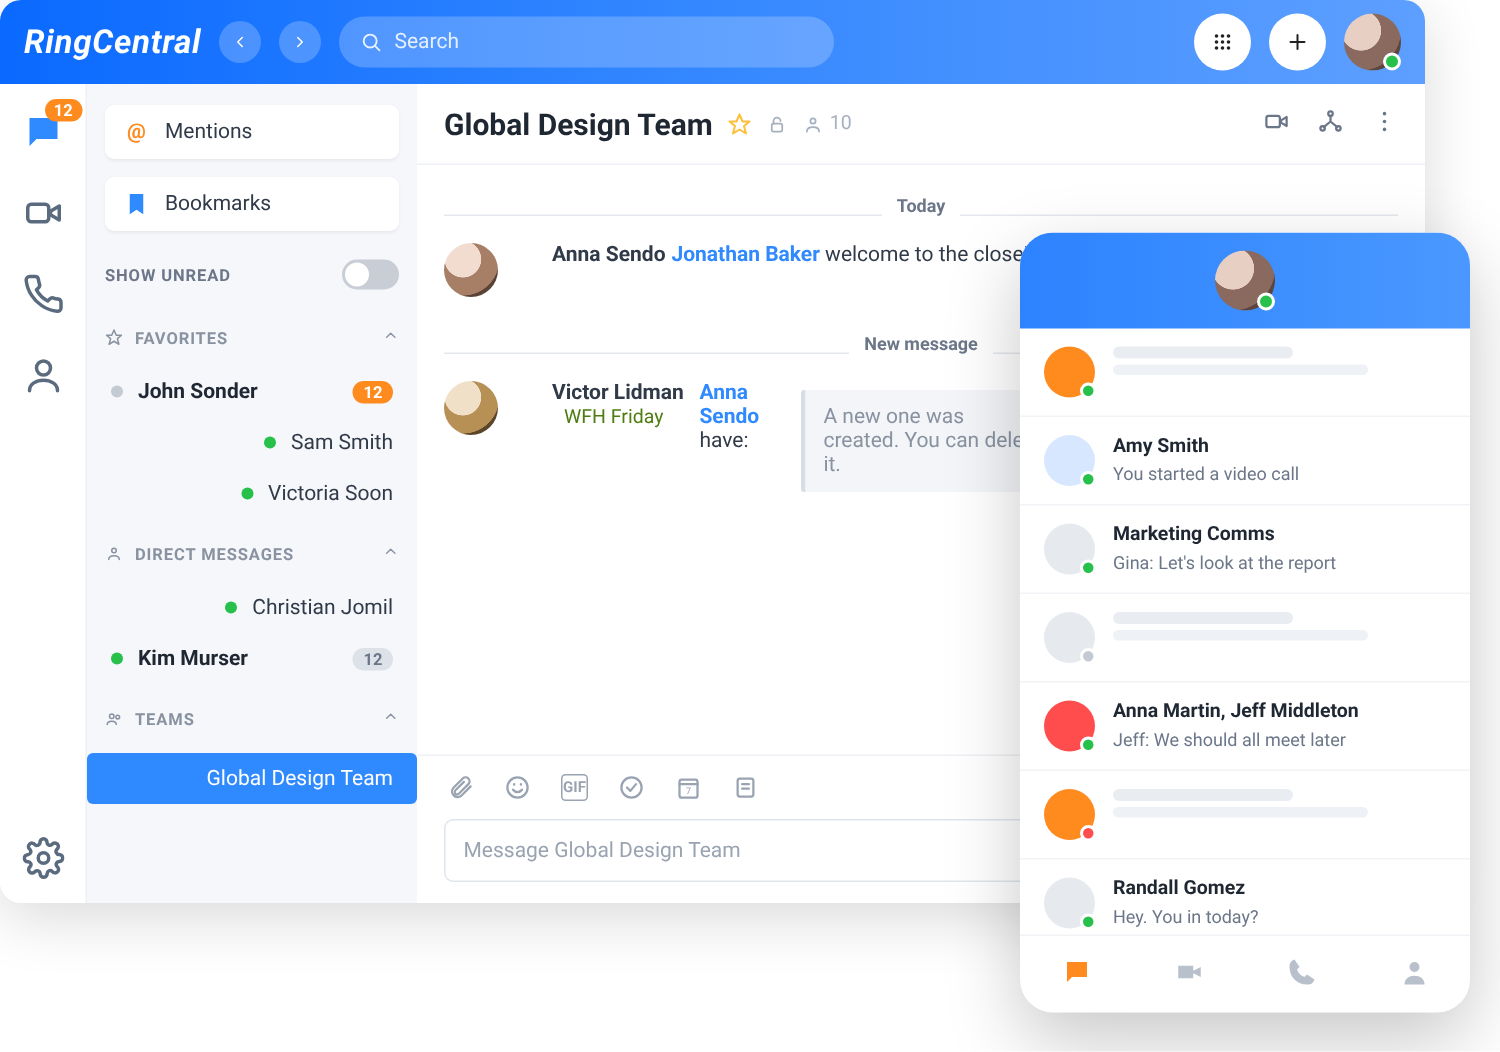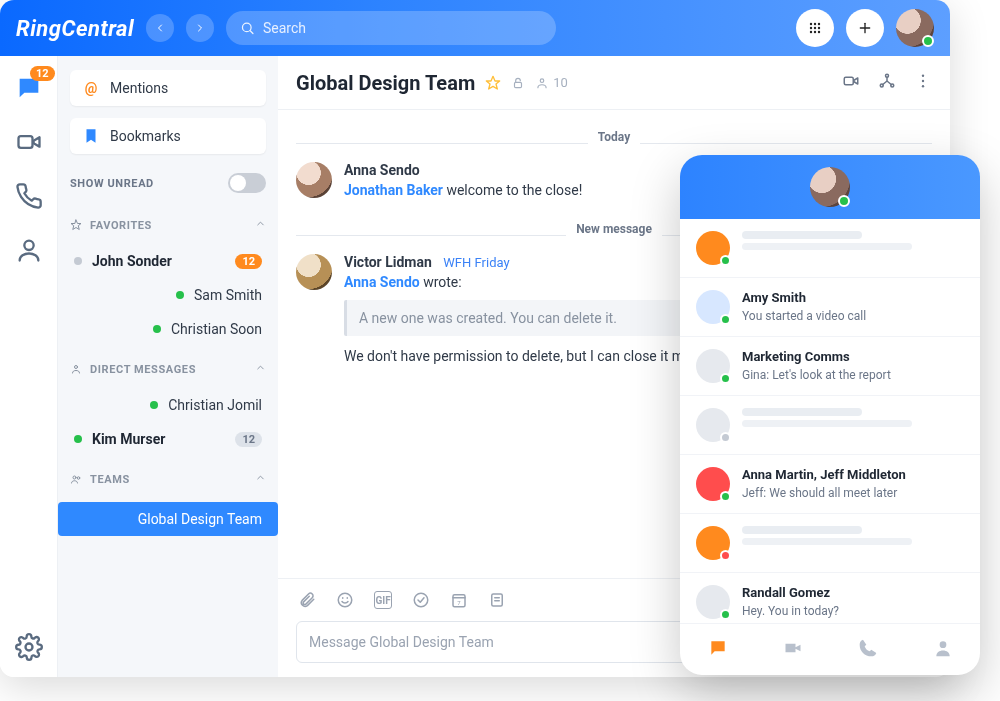--- a/index.html
+++ b/index.html
@@ -1,18 +1,18 @@
 <!DOCTYPE html>
 <html><head>
 <meta charset="utf-8">
 <style>
   * { box-sizing: border-box; margin: 0; padding: 0; font-family: -apple-system, BlinkMacSystemFont, "Segoe UI", Roboto, Helvetica, Arial, sans-serif; }
   body { background: #fff; width: 1000px; height: 701px; overflow: hidden; }
   .app {
-    width: 950px; height: 677px; border-radius: 14px;
+    width: 950px; height: 602px; border-radius: 14px;
     box-shadow: 0 10px 40px rgba(0,0,0,0.15);
     overflow: hidden; display: flex; flex-direction: column; background: #fff;
   }
   
   .topbar {
     height: 56px; background: linear-gradient(90deg,#0a69ff 0%, #2d83ff 40%, #5d9fff 100%);
     display:flex; align-items:center; padding:0 16px; gap:12px; color:#fff;
   }
   .brand { font-weight:700; font-size:22px; font-style:italic; letter-spacing:0.5px; }
   .nav-btn {
@@ -91,23 +91,23 @@
   .hdr-ico.star { color:#ffbf3a; }
   .hdr-actions { margin-left:auto; display:flex; align-items:center; gap:18px; color:#6b7688; }
   .hdr-actions svg { width:18px; height:18px; }
   .chat-body { flex:1; padding:14px 18px 6px 18px; display:flex; flex-direction:column; gap:8px; overflow:hidden; }
   .divider { display:flex; align-items:flex-end; gap:10px; color:#6b7688; font-size:12px; font-weight:700; margin:6px 0 10px 0; }
   .divider::before, .divider::after { content:""; flex:1; height:1px; background:#e4e8ee; }
   .msg { display:flex; gap:12px; margin-bottom:10px; }
   .msg .av { width:36px; height:36px; border-radius:50%; background:#cfa890; flex:0 0 36px;
     background-image: radial-gradient(circle at 35% 30%, #f2dccf 0 35%, #a77e66 36% 70%, #5a4236 71% 100%); }
   .msg .av.v2 { background-image: radial-gradient(circle at 35% 30%, #f0e0c8 0 35%, #b79056 36% 70%, #5c4528 71% 100%); }
-  .msg .body-col { display:flex; flex-direction:column; gap:4px; font-size:14px; color:#303a48; }
+  .msg .body-col { display:flex; gap:4px; font-size:14px; color:#303a48;margin-left:24px; }
   .msg .name { font-weight:700; }
-  .msg .sub { color:#3b82f6; font-weight:400; font-size:13px; margin-left:8px; }
+  .msg .sub { color:#4d7c0f; font-weight:400; font-size:13px; margin-left:8px; }
   .linkish { color:#2f89ff; font-weight:700; }
   .quote {
     border-left:3px solid #d8dde5; background:#f3f5f8; padding:10px 12px; color:#8892a0; margin:6px 0 8px 0; border-radius:2px; max-width:440px;
   }
   .composer {
     border-top:1px solid #edf0f4; padding:8px 18px 14px 18px; display:flex; flex-direction:column; gap:8px;
   }
   .comp-icons { display:flex; gap:20px; color:#9aa3b1; padding:4px 2px; }
   .comp-icons svg, .comp-icons .glyph { width:18px; height:18px; display:flex; align-items:center; justify-content:center; font-size:13px; }
   .comp-input {
@@ -264,21 +264,21 @@
         <span class="status gray"></span>
         <span>John Sonder</span>
         <span class="count-badge">12</span>
       </div>
       <div class="list-item">
         <span class="status"></span>
         <span>Sam Smith</span>
       </div>
       <div class="list-item">
         <span class="status"></span>
-        <span>Christian Soon</span>
+        <span>Victoria Soon</span>
       </div>
 
       <div class="section-hd">
         <svg viewBox="0 0 24 24" width="12" height="12">
               <circle cx="12" cy="8" r="3"></circle>
               <path d="M5 20c0-3.5 3-5 7-5s7 1.5 7 5"></path>
             </svg>
         <span>DIRECT MESSAGES</span>
         <span class="chev"><svg viewBox="0 0 24 24">
                 <polyline points="18 15 12 9 6 15"></polyline>
@@ -370,21 +370,21 @@
             </div>
 
         <div class="msg">
           <div class="av v2"></div>
           <div class="body-col">
             <div>
               <span class="name">Victor Lidman</span>
               <span class="sub">WFH Friday</span>
             </div>
             <div>
-              <span class="linkish">Anna Sendo</span><span> wrote:</span>
+              <span class="linkish">Anna Sendo</span><span> have:</span>
             </div>
             <div class="quote">A new one was created. You can delete it.</div>
             <div>We don't have permission to delete, but I can close it manually.</div>
           </div>
         </div>
       </div>
 
       <div class="composer">
         <div class="comp-icons">
           <span>

